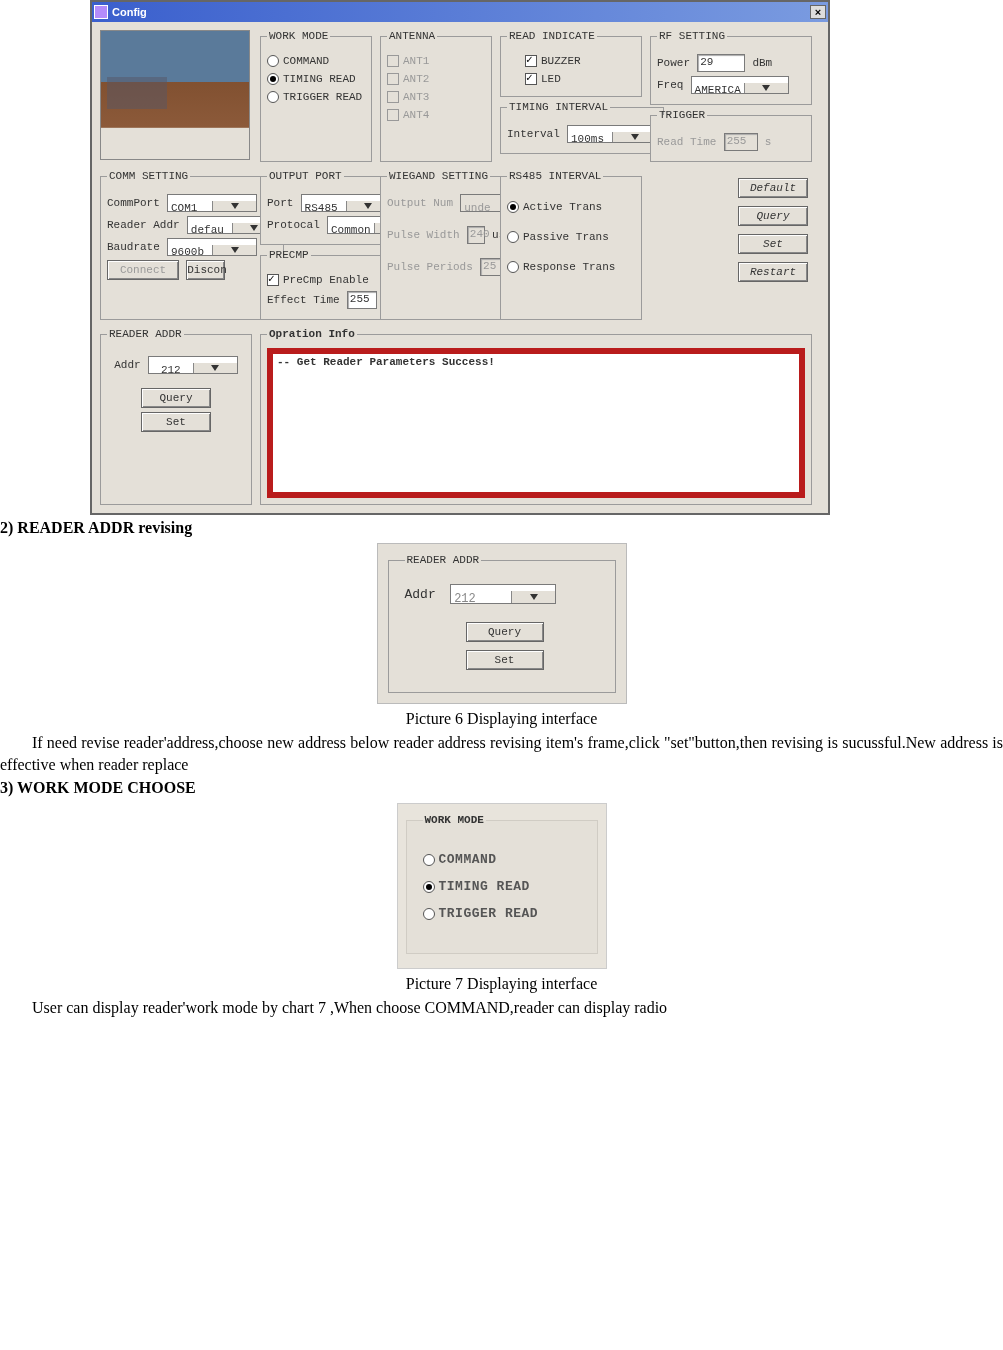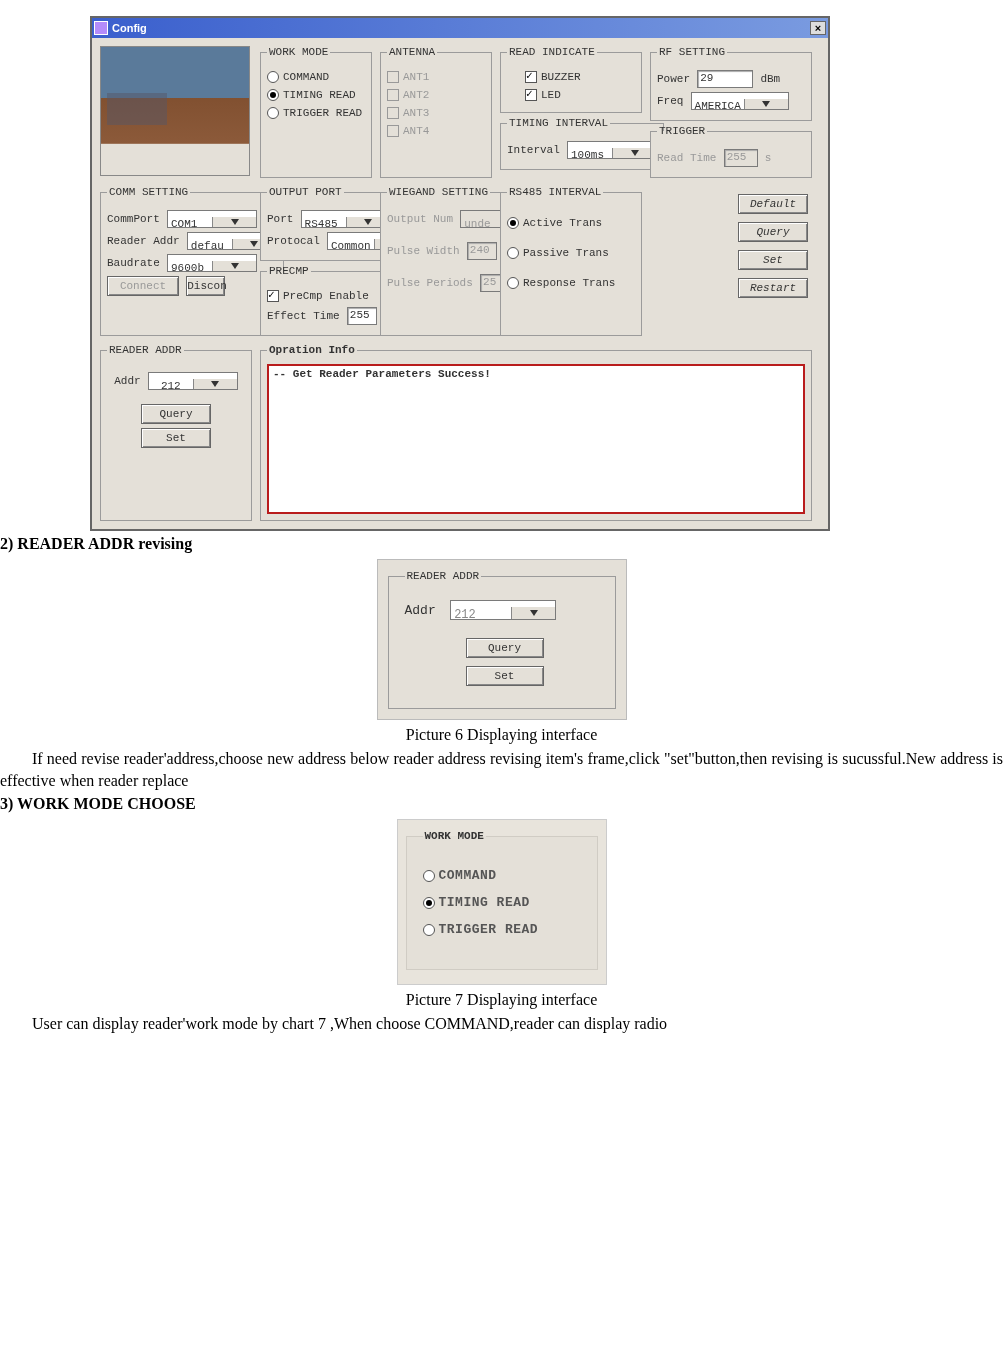--- a/index.html
+++ b/index.html
@@ -5,21 +5,21 @@
   * { box-sizing: border-box; }
   body {
     margin: 0;
     font-family: "Times New Roman", serif;
     font-size: 16px;
     background: #fff;
     color: #000;
     width: 1003px;
   }
   .doc {
-    padding: 16px 0 8px 0;
+    padding: 0 0 8px 0;
   }
   .caption {
     text-align: center;
     font-size: 16px;
     margin: 6px 0 4px 0;
   }
   .heading {
     font-weight: bold;
     font-size: 16px;
     margin: 4px 0 6px 0;
@@ -190,21 +190,21 @@
   .col-right-btns {
     display: flex;
     flex-direction: column;
     gap: 8px;
     align-items: flex-end;
     padding: 12px 8px 0 0;
     font-style: italic;
   }
   .op-area {
     background: #fff;
-    border: 2px solid #b91c1c;
+    border: 6px solid #b91c1c;
     height: 150px;
     font-size: 11px;
     padding: 2px 4px;
     white-space: pre;
   }
 
   
   .pic6 {
     width: 250px;
     margin: 0 auto;
@@ -276,21 +276,21 @@
                 </span>
               </span>
           </div>
         </fieldset>
       </div>
 
       <div>
         <fieldset class="gb">
           <legend>RF SETTING</legend>
           <div class="row"><span class="lbl">Power</span>
-            <span class="field" style="width:56px">29</span>
+            <span class="field" style="width:48px">29</span>
             <span class="lbl">dBm</span></div>
           <div class="row"><span class="lbl">Freq</span>
             <span class="combo">
                 <span>AMERICA</span>
                 <span class="arrow">
                   <svg viewBox="0 0 8 6">
                     <path d="M0 0h8L4 6z" fill="#333"></path>
                   </svg>
                 </span>
               </span></div>
@@ -374,21 +374,21 @@
         <div class="row"><span class="lbl" style="color:#999">Output Num</span>
           <span class="combo disabled">
               <span>unde</span>
               <span class="arrow">
                 <svg viewBox="0 0 8 6">
                   <path d="M0 0h8L4 6z" fill="#888"></path>
                 </svg>
               </span>
             </span></div>
         <div class="row" style="margin-top:14px"><span class="lbl" style="color:#999">Pulse Width</span>
-          <span class="field disabled" style="width:30px">240</span>
+          <span class="field disabled" style="width:18px">240</span>
           <span class="lbl">us</span></div>
         <div class="row" style="margin-top:14px"><span class="lbl" style="color:#999">Pulse Periods</span>
           <span class="field disabled" style="width:30px">25</span>
           <span class="lbl">ms</span></div>
       </fieldset>
 
       <fieldset class="gb">
         <legend>RS485 INTERVAL</legend>
         <div class="row" style="margin-top:10px"><span class="rad checked"></span><span class="lbl">Active Trans</span></div>
         <div class="row" style="margin-top:16px"><span class="rad"></span><span class="lbl">Passive Trans</span></div>

